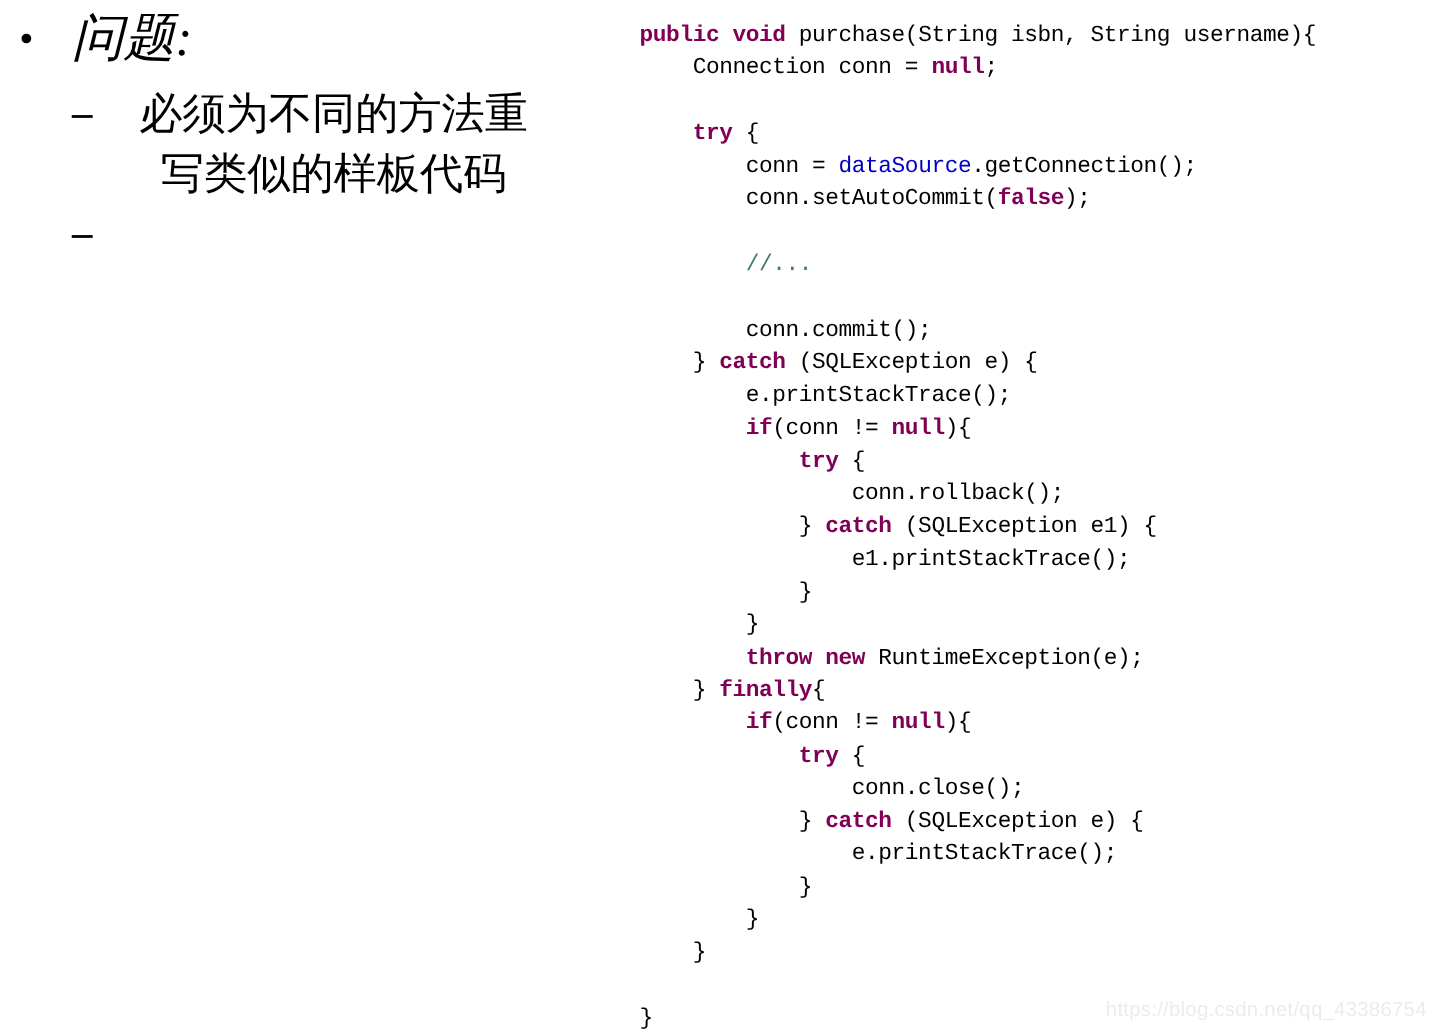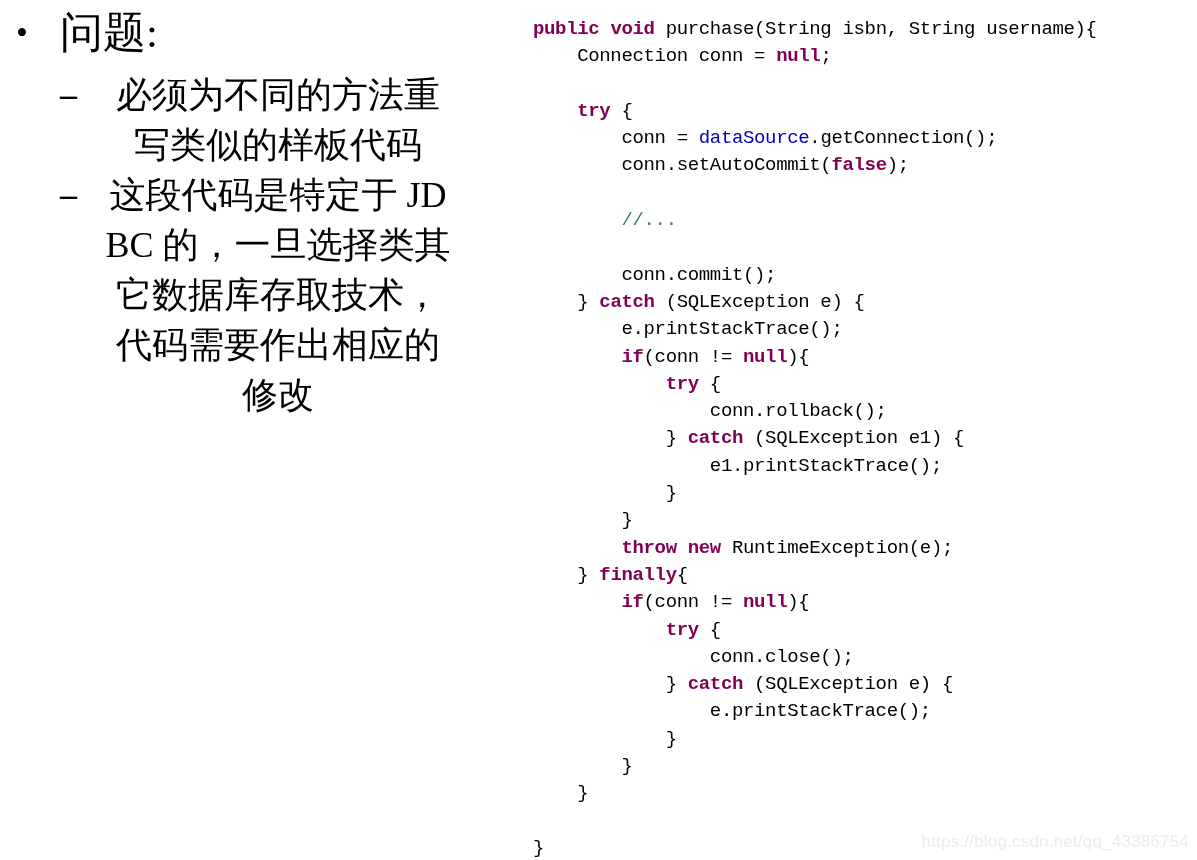--- a/index.html
+++ b/index.html
@@ -46,20 +46,21 @@
     width: 52px;
     flex: 0 0 52px;
     font-size: 34px;
     line-height: 54px;
     text-align: left;
     padding-left: 8px;
     box-sizing: border-box;
   }
   .bullet-l1 .text {
     white-space: nowrap;
+    font-style: italic;
   }
 
   .bullet-l2 {
     position: absolute;
     left: 60px;
     display: flex;
     align-items: flex-start;
     font-family: "Liberation Serif", serif;
     font-size: 36px;
     line-height: 50px;
@@ -133,21 +134,20 @@
       <span class="text">问题:</span>
     </div>
 
     <div class="bullet-l2" id="sub1">
       <span class="marker">–</span>
       <span class="text">必须为不同的方法重写类似的样板代码</span>
     </div>
 
     <div class="bullet-l2" id="sub2">
       <span class="marker">–</span>
-      <span class="text">这段代码是特定于 JDBC 的，一旦选择类其它数据库存取技术，代码需要作出相应的修改</span>
     </div>
 
   </div>
 
   <div class="code-pane">
     <pre class="code" id="code-block"><span class="kw">public</span><span class="pl"> </span><span class="kw">void</span><span class="pl"> purchase(String isbn, String username){</span>
     <span class="pl">Connection conn = </span><span class="kw">null</span><span class="pl">;</span>
 
     <span class="kw">try</span><span class="pl"> {</span>
         <span class="pl">conn = </span><span class="fld">dataSource</span><span class="pl">.getConnection();</span>

